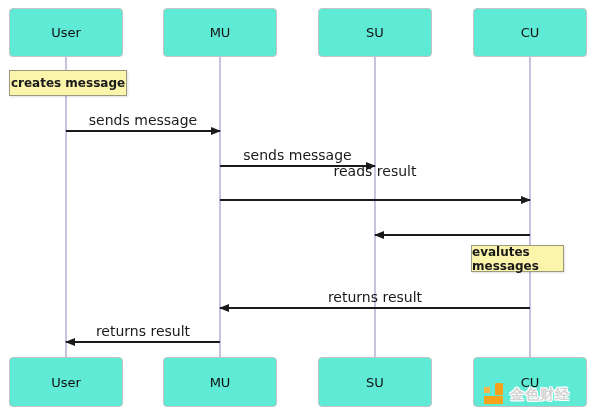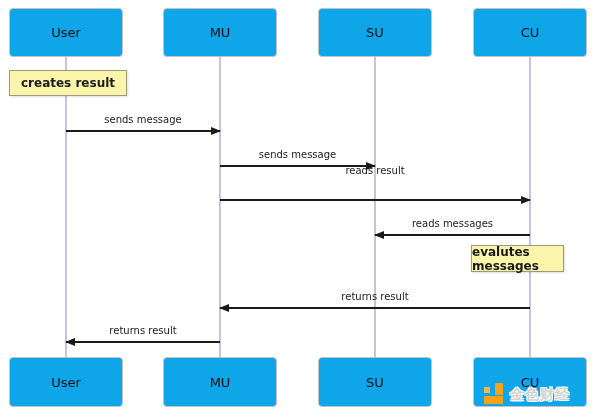--- a/index.html
+++ b/index.html
@@ -5,34 +5,34 @@
   html,body{margin:0;padding:0;background:#ffffff;}
   .stage{
     position:relative;width:600px;height:418px;background:#ffffff;overflow:hidden;
     font-family:"DejaVu Sans","Liberation Sans",sans-serif;
   }
   
   .lifeline{position:absolute;width:2px;top:57px;height:301px;background:#c8c2de;}
   
   .actor{
     position:absolute;width:114px;height:49px;
-    background:#0ea5e9;border:1px solid #c3c3c3;border-radius:4px;
+    background:#5eead4;border:1px solid #c3c3c3;border-radius:4px;
     box-sizing:border-box;display:flex;align-items:center;justify-content:center;
     font-size:13px;color:#111111;
   }
   
   .note{
     position:absolute;background:#faf5ab;border:1px solid #99997d;
     box-sizing:border-box;display:flex;align-items:center;justify-content:center;
     font-size:12px;font-weight:bold;color:#1a1a1a;
     box-shadow:1px 1px 2px rgba(0,0,0,0.12);
   }
   
   .msg-label{
-    position:absolute;height:16px;font-size:10px;color:#1a1a1a;
+    position:absolute;height:16px;font-size:14px;color:#1a1a1a;
     text-align:center;line-height:16px;white-space:nowrap;
   }
   .msg-line{position:absolute;height:0;border-top:2px solid #1a1a1a;}
   .head{position:absolute;width:0;height:0;top:-5px;}
   .head.right{right:-1px;border-top:4px solid transparent;border-bottom:4px solid transparent;border-left:10px solid #1a1a1a;}
   .head.left{left:-1px;border-top:4px solid transparent;border-bottom:4px solid transparent;border-right:10px solid #1a1a1a;}
   
   .watermark{position:absolute;left:484px;top:383px;display:flex;align-items:center;z-index:5;}
   .wm-logo{position:relative;width:23px;height:23px;}
   .wm-logo .b1{position:absolute;left:0;top:4px;width:6px;height:6px;background:#f9b64a;}
@@ -61,39 +61,38 @@
       <span>MU</span>
     </div>
   <div class="actor" style="left:318px;top:8px">
       <span>SU</span>
     </div>
   <div class="actor" style="left:473px;top:8px">
       <span>CU</span>
     </div>
 
   <div class="note" style="left:9px;top:70px;width:118px;height:26px">
-    <span>creates result</span>
+    <span>creates message</span>
   </div>
 
   <div class="msg-label" style="left:66px;top:112px;width:154px">sends message</div>
   <div class="msg-line" style="left:66px;top:130px;width:154px">
     <span class="head right"></span>
   </div>
 
   <div class="msg-label" style="left:220px;top:147px;width:155px">sends message</div>
   <div class="msg-line" style="left:220px;top:165px;width:155px">
     <span class="head right"></span>
   </div>
 
   <div class="msg-label" style="left:220px;top:163px;width:310px">reads result</div>
   <div class="msg-line" style="left:220px;top:199px;width:310px">
     <span class="head right"></span>
   </div>
 
-  <div class="msg-label" style="left:375px;top:216px;width:155px">reads messages</div>
   <div class="msg-line" style="left:375px;top:234px;width:155px">
     <span class="head left"></span>
   </div>
 
   <div class="note" style="left:471px;top:245px;width:93px;height:27px">
     <span>evalutes messages</span>
   </div>
 
   <div class="msg-label" style="left:220px;top:289px;width:310px">returns result</div>
   <div class="msg-line" style="left:220px;top:307px;width:310px">

